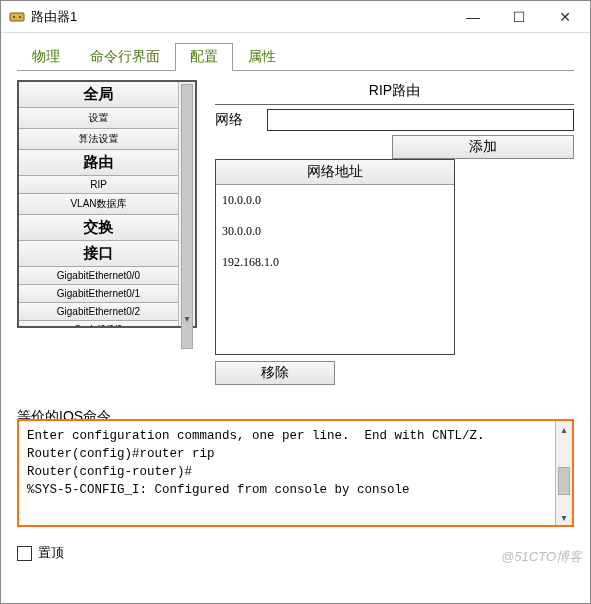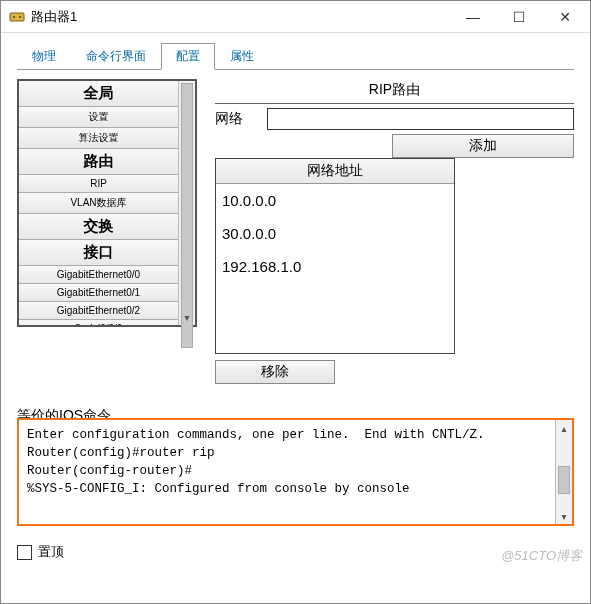--- a/index.html
+++ b/index.html
@@ -39,25 +39,25 @@
     display: flex; align-items: center; justify-content: center;
     font-size: 14px; color:#333;
   }
   .tabbar {
     display: flex;
     padding: 10px 16px 0 16px;
     gap: 0;
   }
   .tab {
     padding: 4px 14px;
-    font-size: 12px;
+    font-size: 14px;
     border: 1px solid transparent;
     border-bottom: none;
     cursor: default;
-    color:#0369a1;
+    color:#4d7c0f;
   }
   .tab.active {
     border-color: #999;
     background: #fff;
     border-bottom: 1px solid #fff;
     position: relative;
     z-index: 2;
   }
   .tabline {
     height: 1px;
@@ -151,22 +151,22 @@
   }
   .net-table-head {
     text-align: center;
     padding: 3px 0;
     font-size: 14px;
     border-bottom:1px solid #999;
     background:linear-gradient(#f6f6f6,#e8e8e8);
   }
   .net-table-cell {
     padding: 8px 6px;
-    font-family: Liberation Sans, sans-serif;
-    font-size: 15px;
+    font-family: Liberation Serif, serif;
+    font-size: 12px;
   }
   .remove-row { display:flex; justify-content:flex-start; margin-top:6px; }
   .remove-btn {
     width: 120px; height: 24px;
     background: linear-gradient(#f8f8f8,#e4e4e4);
     border: 1px solid #888;
     font-size: 14px;
     display:flex; align-items:center; justify-content:center;
   }
   .ios-section {

